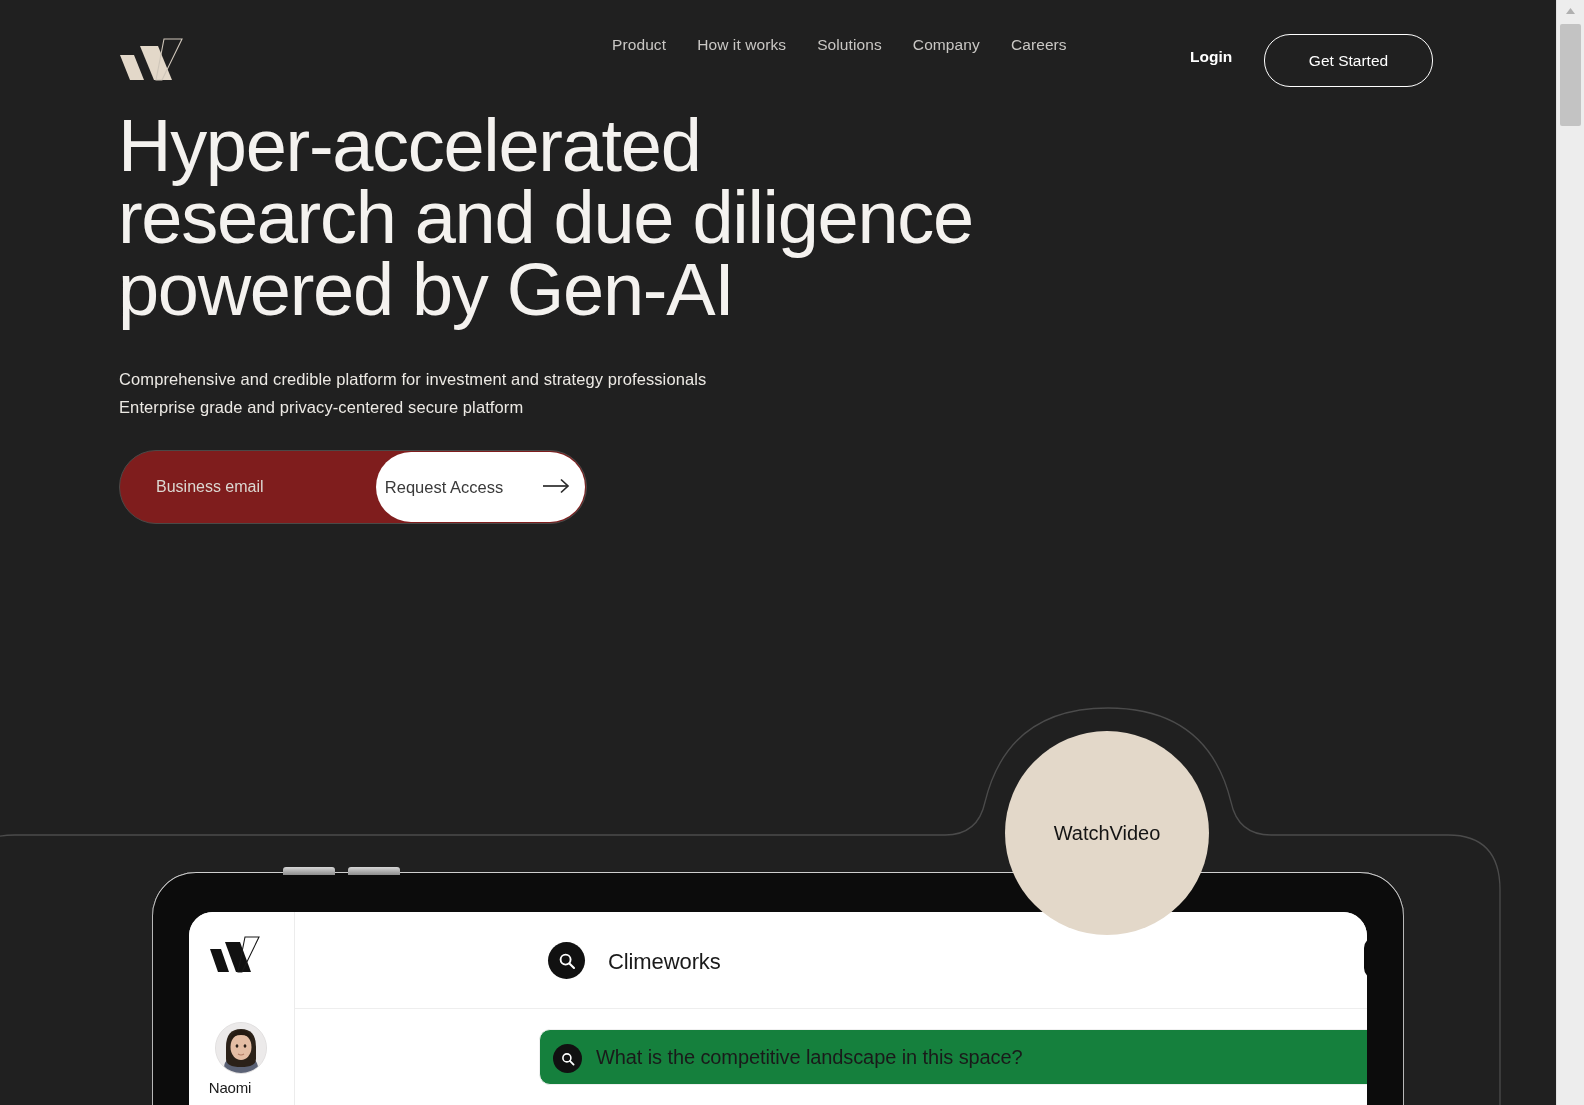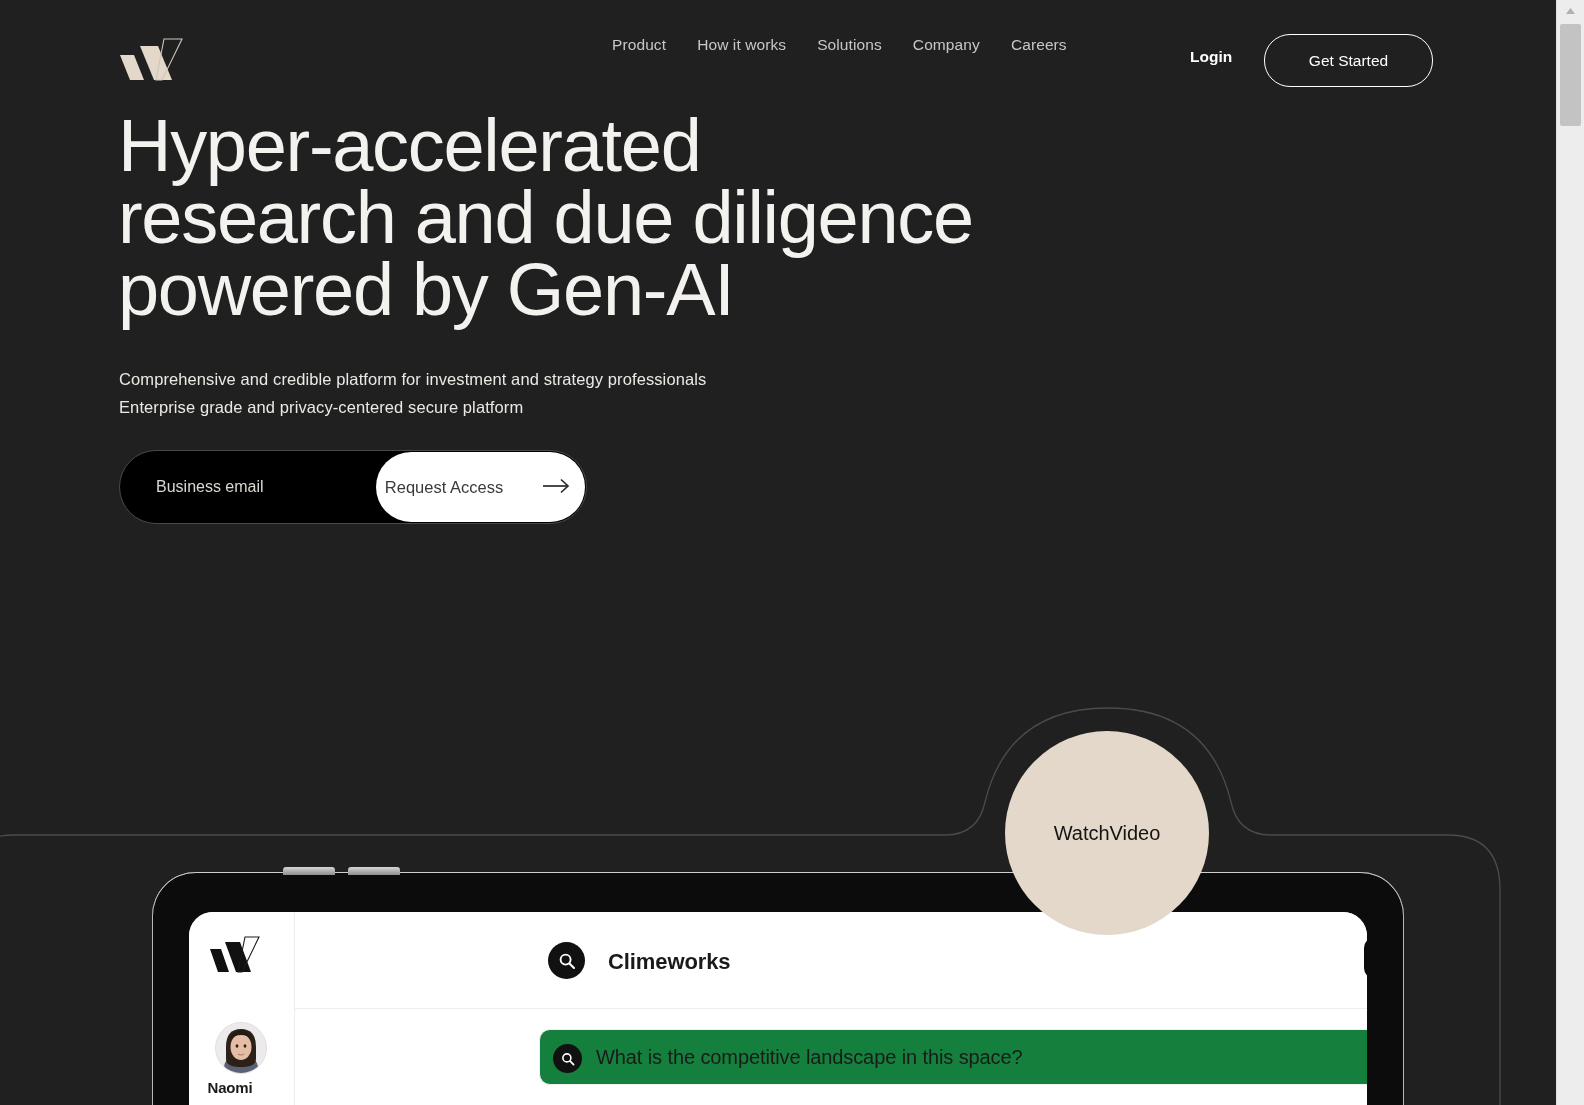--- a/index.html
+++ b/index.html
@@ -120,21 +120,21 @@
 
   
   .signup {
     position: absolute;
     left: 119px;
     top: 450px;
     width: 468px;
     height: 74px;
     border: 1px solid #4a4947;
     border-radius: 37px;
-    background: #000000;
+    background: #7f1d1d;
   }
   .email-input {
     position: absolute;
     left: 36px;
     top: 0;
     width: 320px;
     height: 72px;
     background: transparent;
     border: none;
     outline: none;
@@ -242,21 +242,21 @@
     border: 1px solid #e2e0e0;
   }
   .avatar-name {
     position: absolute;
     left: 0;
     top: 167px;
     width: 82px;
     text-align: center;
     color: #1a1a1a;
     font-size: 15px;
-    font-weight: bold;
+    font-weight: normal;
     letter-spacing: -0.2px;
   }
 
   
   .app-main {
     position: absolute;
     left: 106px;
     top: 0;
     width: 1072px;
     height: 260px;
@@ -281,21 +281,20 @@
     align-items: center;
     justify-content: center;
   }
   .company-name {
     position: absolute;
     left: 313px;
     top: 37px;
     color: #1a1a1a;
     font-size: 22px;
     letter-spacing: -0.1px;
-    font-weight: bold;
   }
   .share-btn {
     position: absolute;
     left: 1069px;
     top: 25px;
     width: 42px;
     height: 42px;
     border-radius: 11px;
     background: #0b0b0b;
     border: none;

